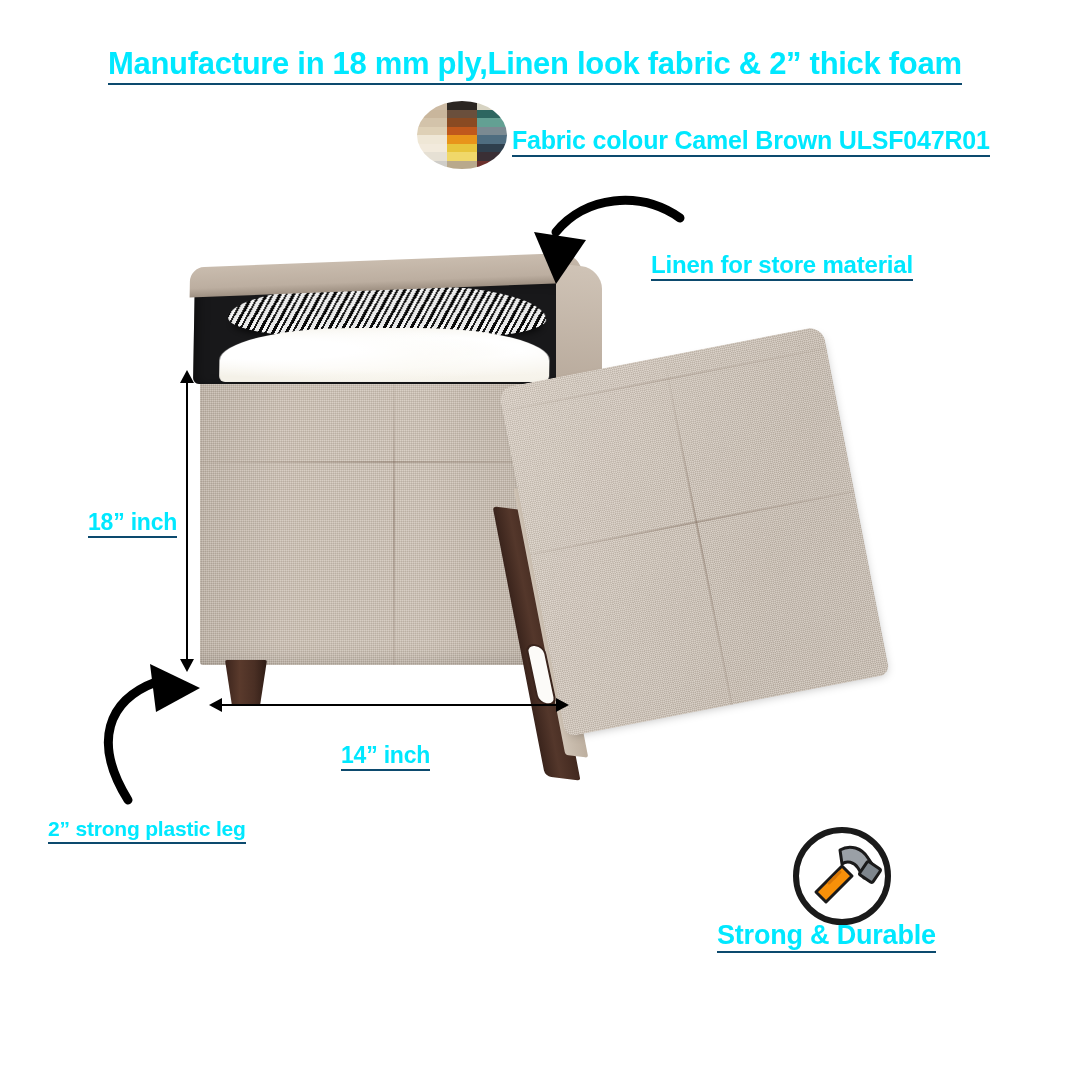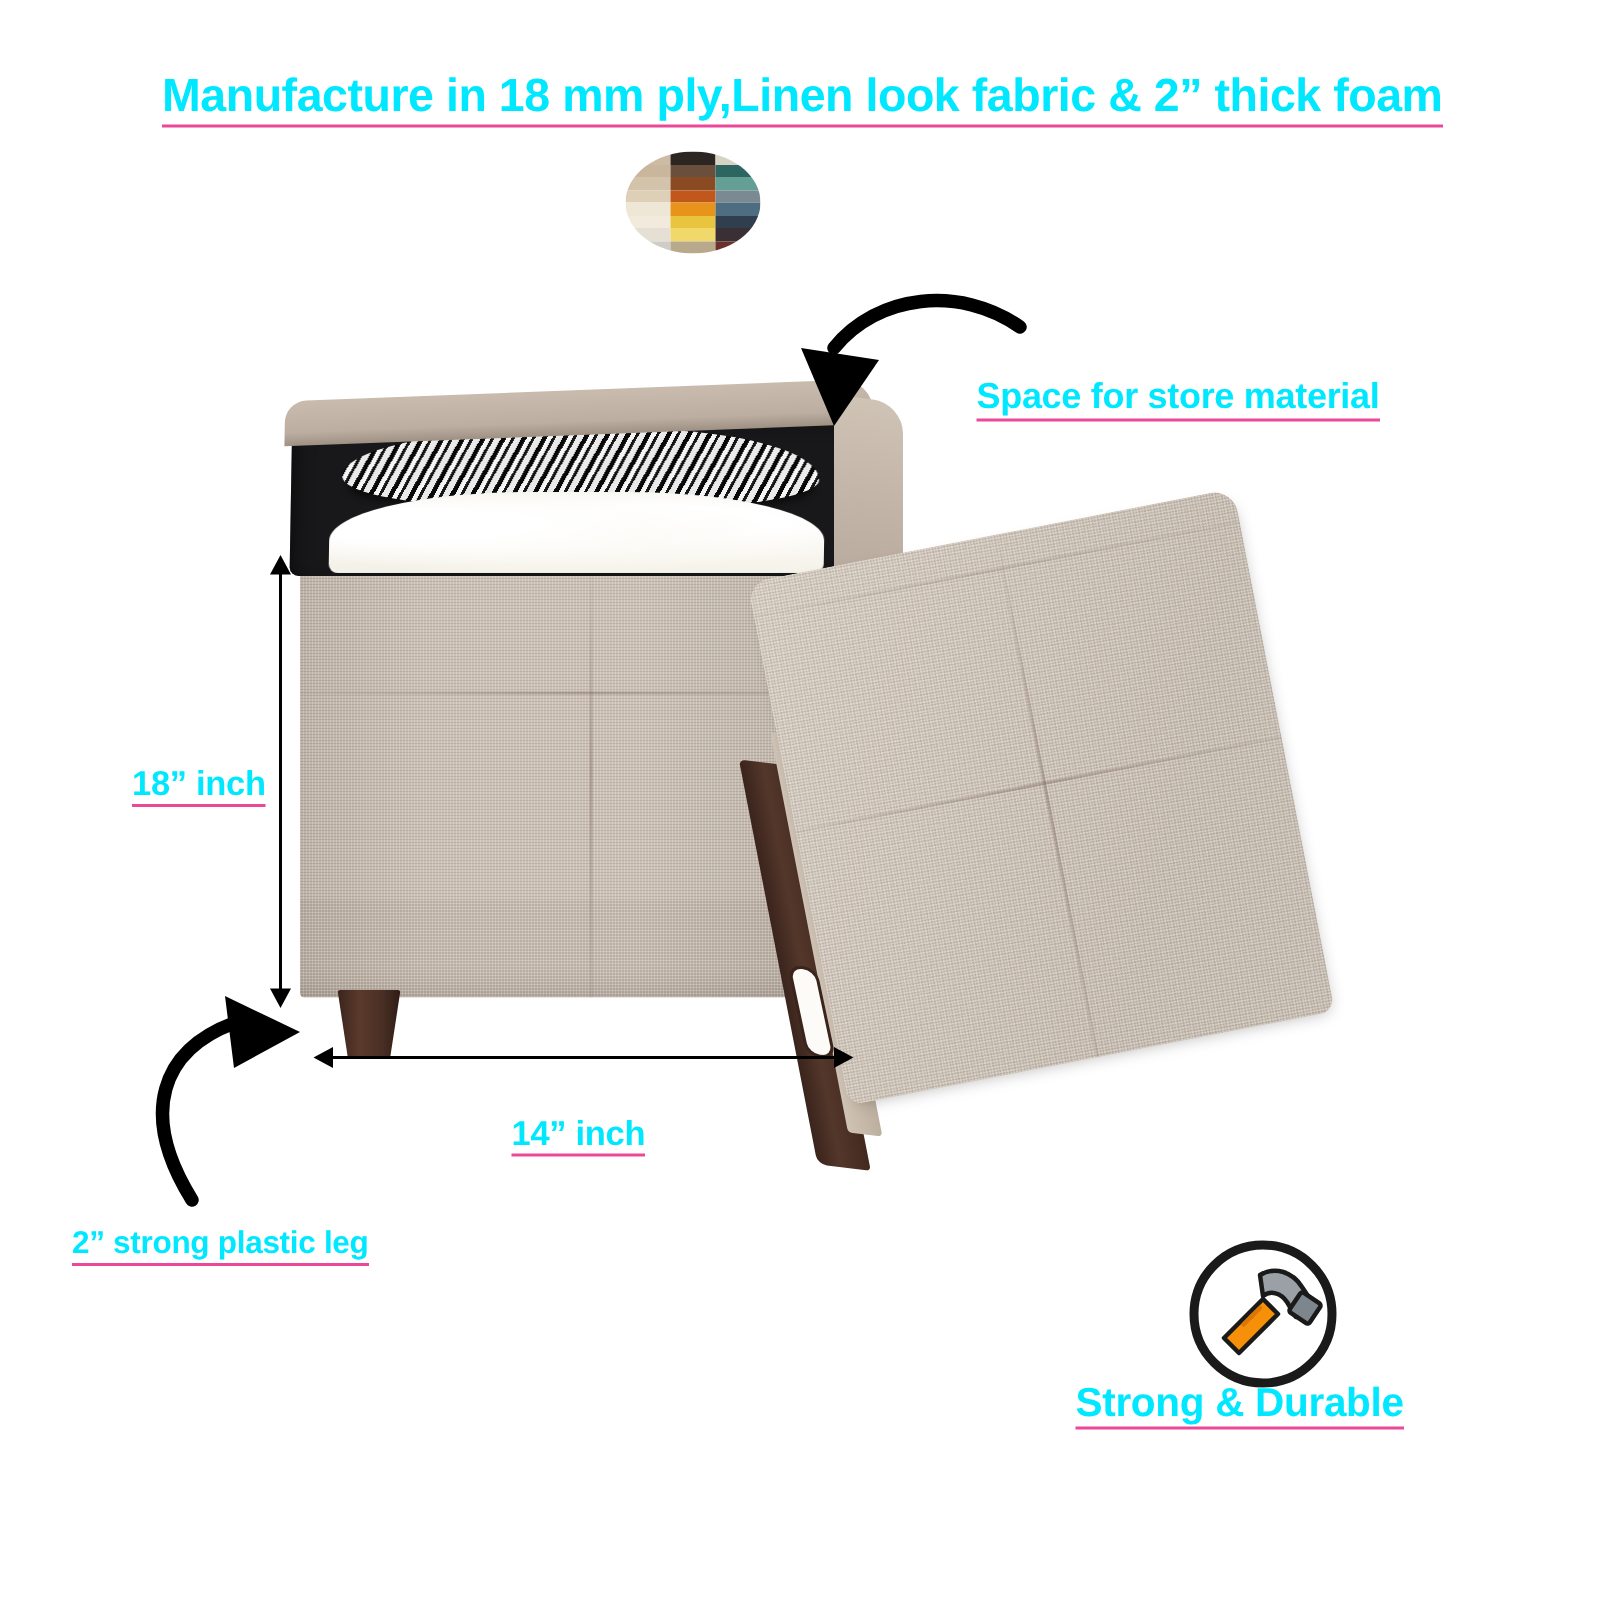--- a/index.html
+++ b/index.html
@@ -12,21 +12,21 @@
   }
   #stage{position:absolute;left:0;top:0;width:1080px;height:1080px;}
 
   
   .cyan{
     position:absolute;
     color:#00e8ff;
     font-weight:700;
     white-space:nowrap;
     letter-spacing:-0.2px;
-    border-bottom:2px solid #ec4899;
+    border-bottom:2px solid #0c4a6e;
     padding-bottom:2px;
     line-height:1.05;
   }
   #title{
     left:108px; top:48px;
     font-size:31px;
     letter-spacing:-0.3px;
   }
   #swatch-label{ left:512px; top:127px; font-size:25px; font-weight:600;}
   #store-label{ left:651px; top:252px; font-size:24px;}
@@ -199,20 +199,21 @@
       <i style="background: rgb(242, 234, 220);"></i>
       <i style="background: rgb(232, 197, 60);"></i>
       <i style="background: rgb(47, 63, 77);"></i>
       <i style="background: rgb(230, 224, 212);"></i>
       <i style="background: rgb(240, 216, 106);"></i>
       <i style="background: rgb(58, 47, 53);"></i>
       <i style="background: rgb(207, 205, 200);"></i>
       <i style="background: rgb(185, 169, 140);"></i>
       <i style="background: rgb(107, 47, 44);"></i>
     </div>
+  <div id="swatch-label" class="cyan">Fabric colour Camel Brown ULSF047R01</div>
 
   <div id="ottoman">
     <div class="body-box">
       <div class="linen"></div>
       <div class="seam-v" style="left:193px;"></div>
       <div class="seam-h" style="top:96px;"></div>
     </div>
     <div class="rim">
       <div class="throw"></div>
       <div class="fur"></div>
@@ -237,21 +238,21 @@
 
   <div id="v-line" class="dim"></div>
   <div id="v-top" class="ah"></div>
   <div id="v-bot" class="ah"></div>
   <div id="h-line" class="dim"></div>
   <div id="h-left" class="ah"></div>
   <div id="h-right" class="ah"></div>
 
   <div id="h-label" class="cyan">18” inch</div>
   <div id="w-label" class="cyan">14” inch</div>
-  <div id="store-label" class="cyan">Space for store material</div>
+  <div id="store-label" class="cyan">Linen for store material</div>
   <div id="leg-label" class="cyan">2” strong plastic leg</div>
   <div id="durable-label" class="cyan">Strong &amp; Durable</div>
 
   <svg id="arrows" viewBox="0 0 1080 1080">
 
     <g>
       <path d="M680,218 C640,190 585,196 556,232" stroke="#000" stroke-width="9" fill="none" stroke-linecap="round"></path>
       <path d="M556,284 L534,232 L586,240 Z" fill="#000"></path>
     </g>
 

